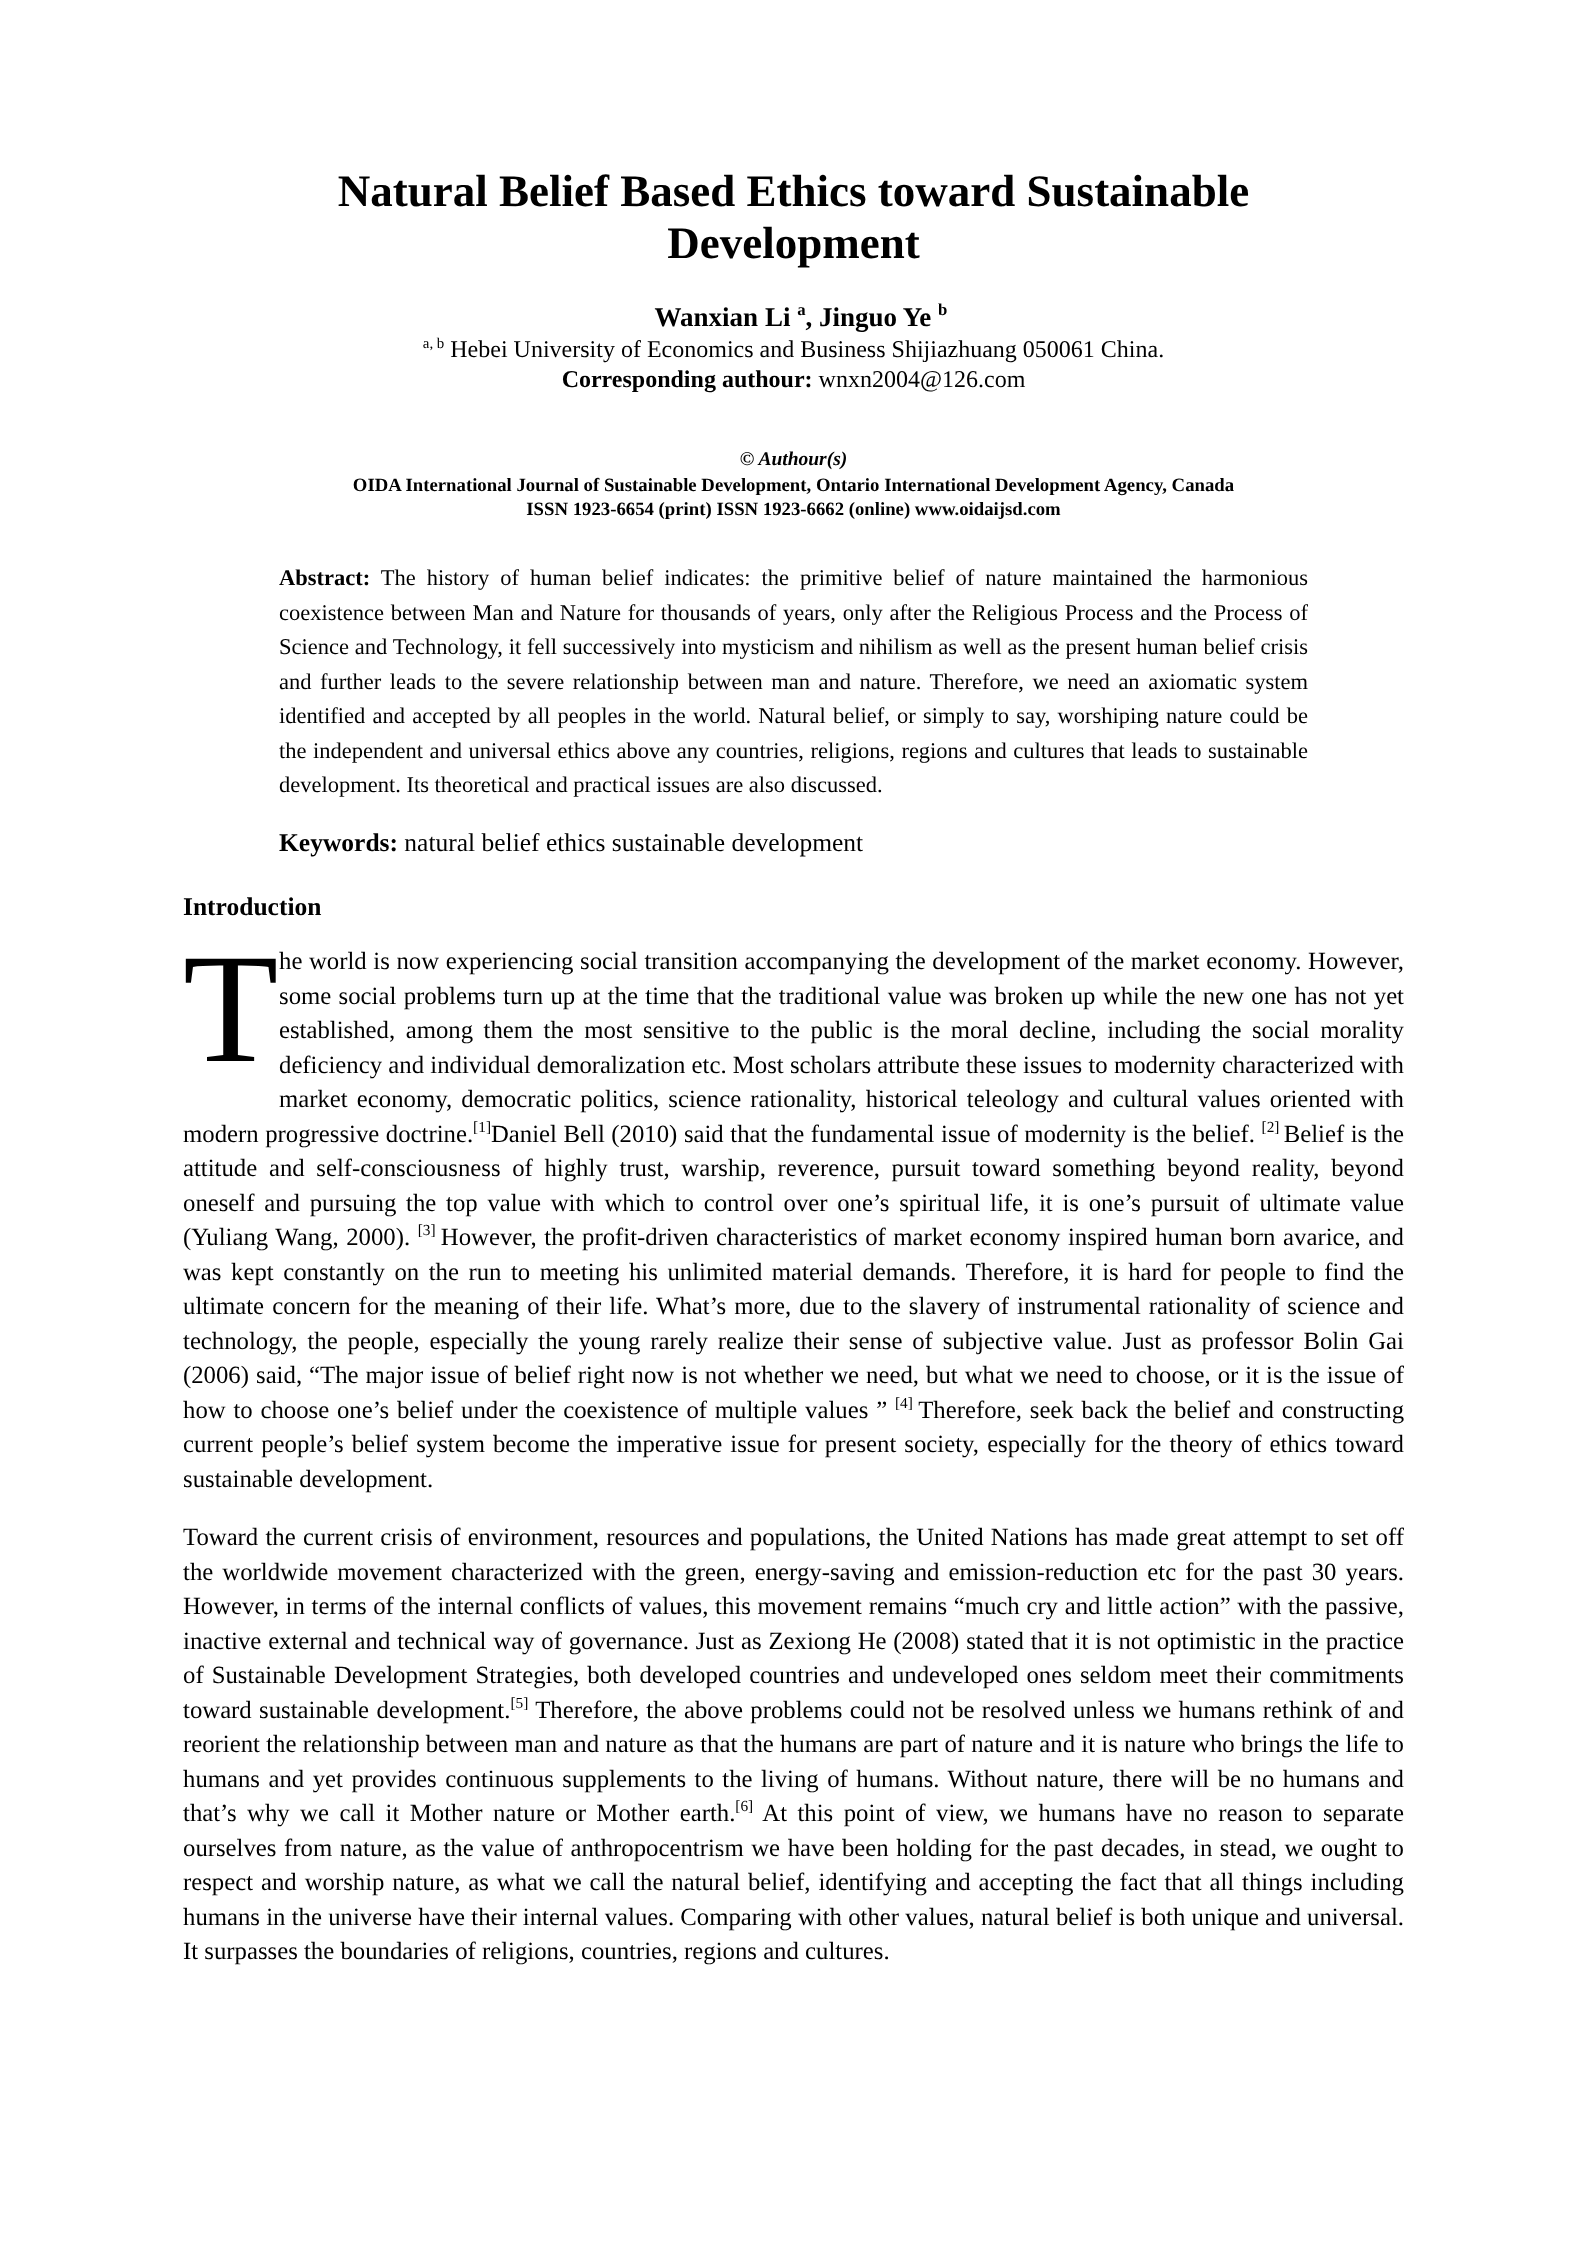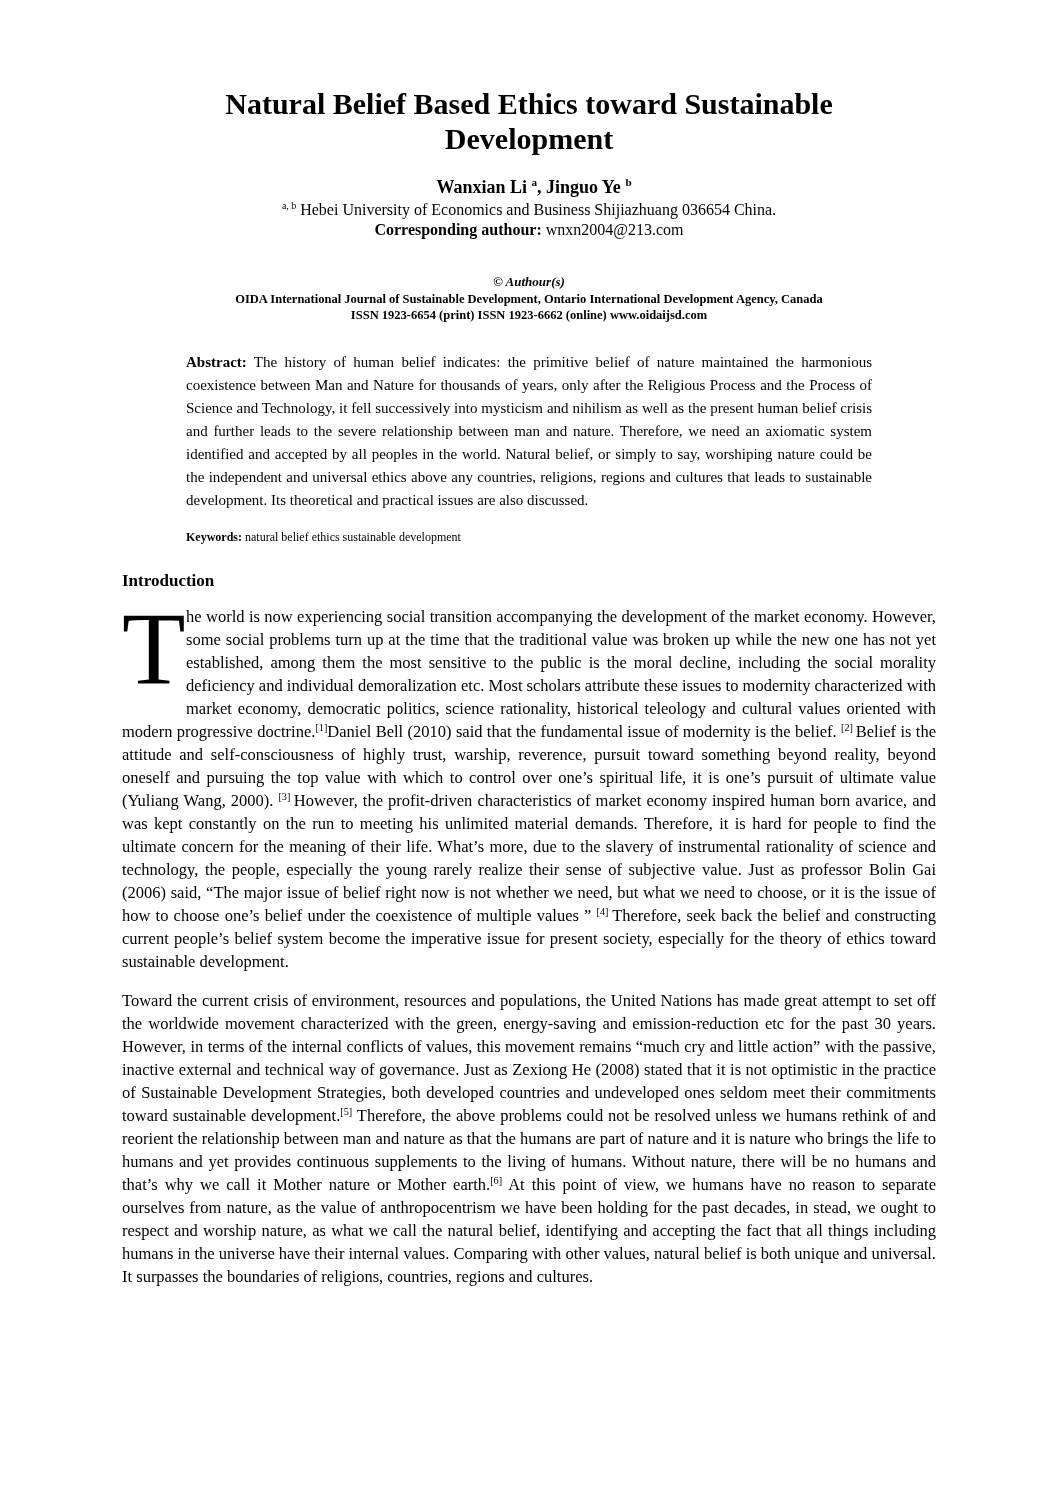--- a/index.html
+++ b/index.html
@@ -5,21 +5,21 @@
   html, body { margin:0; padding:0; background:#ffffff; }
   body {
     width:1058px; height:1497px;
     font-family:"Liberation Serif","DejaVu Serif",serif;
     color:#000000;
   }
   .page { position:relative; width:1058px; height:1497px; background:#ffffff; overflow:hidden; }
   .content { margin:0 122px; width:814px; }
 
   .paper-title {
-    padding-top:86px;
+    padding-top:110px;
     font-size:30px; font-weight:bold; line-height:35px;
     text-align:center;
     max-width:724px; margin:0 auto;
   }
   .authors-line {
     margin-top:20px;
     font-size:18px; font-weight:bold; line-height:22px;
     text-align:center;
     padding-left:10px;
   }
@@ -37,21 +37,21 @@
   }
   .copyright-notice { font-style:italic; font-size:13px; }
 
   .abstract-paragraph {
     margin:27px 64px 0 64px;
     font-size:15px; line-height:23px;
     text-align:justify;
   }
   .keywords-line {
     margin:14px 64px 0 64px;
-    font-size:12px; line-height:23px;
+    font-size:17px; line-height:23px;
     text-align:left;
   }
   .section-heading {
     margin-top:22px;
     font-size:17px; font-weight:bold; line-height:20px;
   }
   .body-paragraph {
     margin-top:12px;
     font-size:16.5px; line-height:23px;
     text-align:justify;
@@ -65,23 +65,23 @@
   .sg-b { font-weight:bold; }
 </style>
 </head>
 <body>
 
 <div class="page">
   <h1 class="paper-title">Natural Belief Based Ethics toward Sustainable Development</h1>
 
   <div class="authors-line"><span class="sg-b">Wanxian Li </span><sup class="sg-b">a</sup><span class="sg-b">, Jinguo Ye </span><sup class="sg-b">b</sup></div>
 
-  <div class="affiliation-line"><sup>a, b</sup><span> Hebei University of Economics and Business Shijiazhuang 036654 China.</span></div>
+  <div class="affiliation-line"><sup>a, b</sup><span> Hebei University of Economics and Business Shijiazhuang 050061 China.</span></div>
 
-  <div class="corresponding-line"><span class="sg-b">Corresponding authour:</span><span> wnxn2004@213.com</span></div>
+  <div class="corresponding-line"><span class="sg-b">Corresponding authour:</span><span> wnxn2004@126.com</span></div>
 
   <div class="copyright-block">
     <div class="copyright-notice">© Authour(s)</div>
     <div>OIDA International Journal of Sustainable Development, Ontario International Development Agency, Canada</div>
     <div>ISSN 1923-6654 (print) ISSN 1923-6662 (online) www.oidaijsd.com</div>
   </div>
 
   <div class="content">
     <p class="abstract-paragraph"><span class="sg-b">Abstract:</span><span> The history of human belief indicates: the primitive belief of nature maintained the harmonious coexistence between Man and Nature for thousands of years, only after the Religious Process and the Process of Science and Technology, it fell successively into mysticism and nihilism as well as the present human belief crisis and further leads to the severe relationship between man and nature. Therefore, we need an axiomatic system identified and accepted by all peoples in the world. Natural belief, or simply to say, worshiping nature could be the independent and universal ethics above any countries, religions, regions and cultures that leads to sustainable development. Its theoretical and practical issues are also discussed.</span></p>
 

